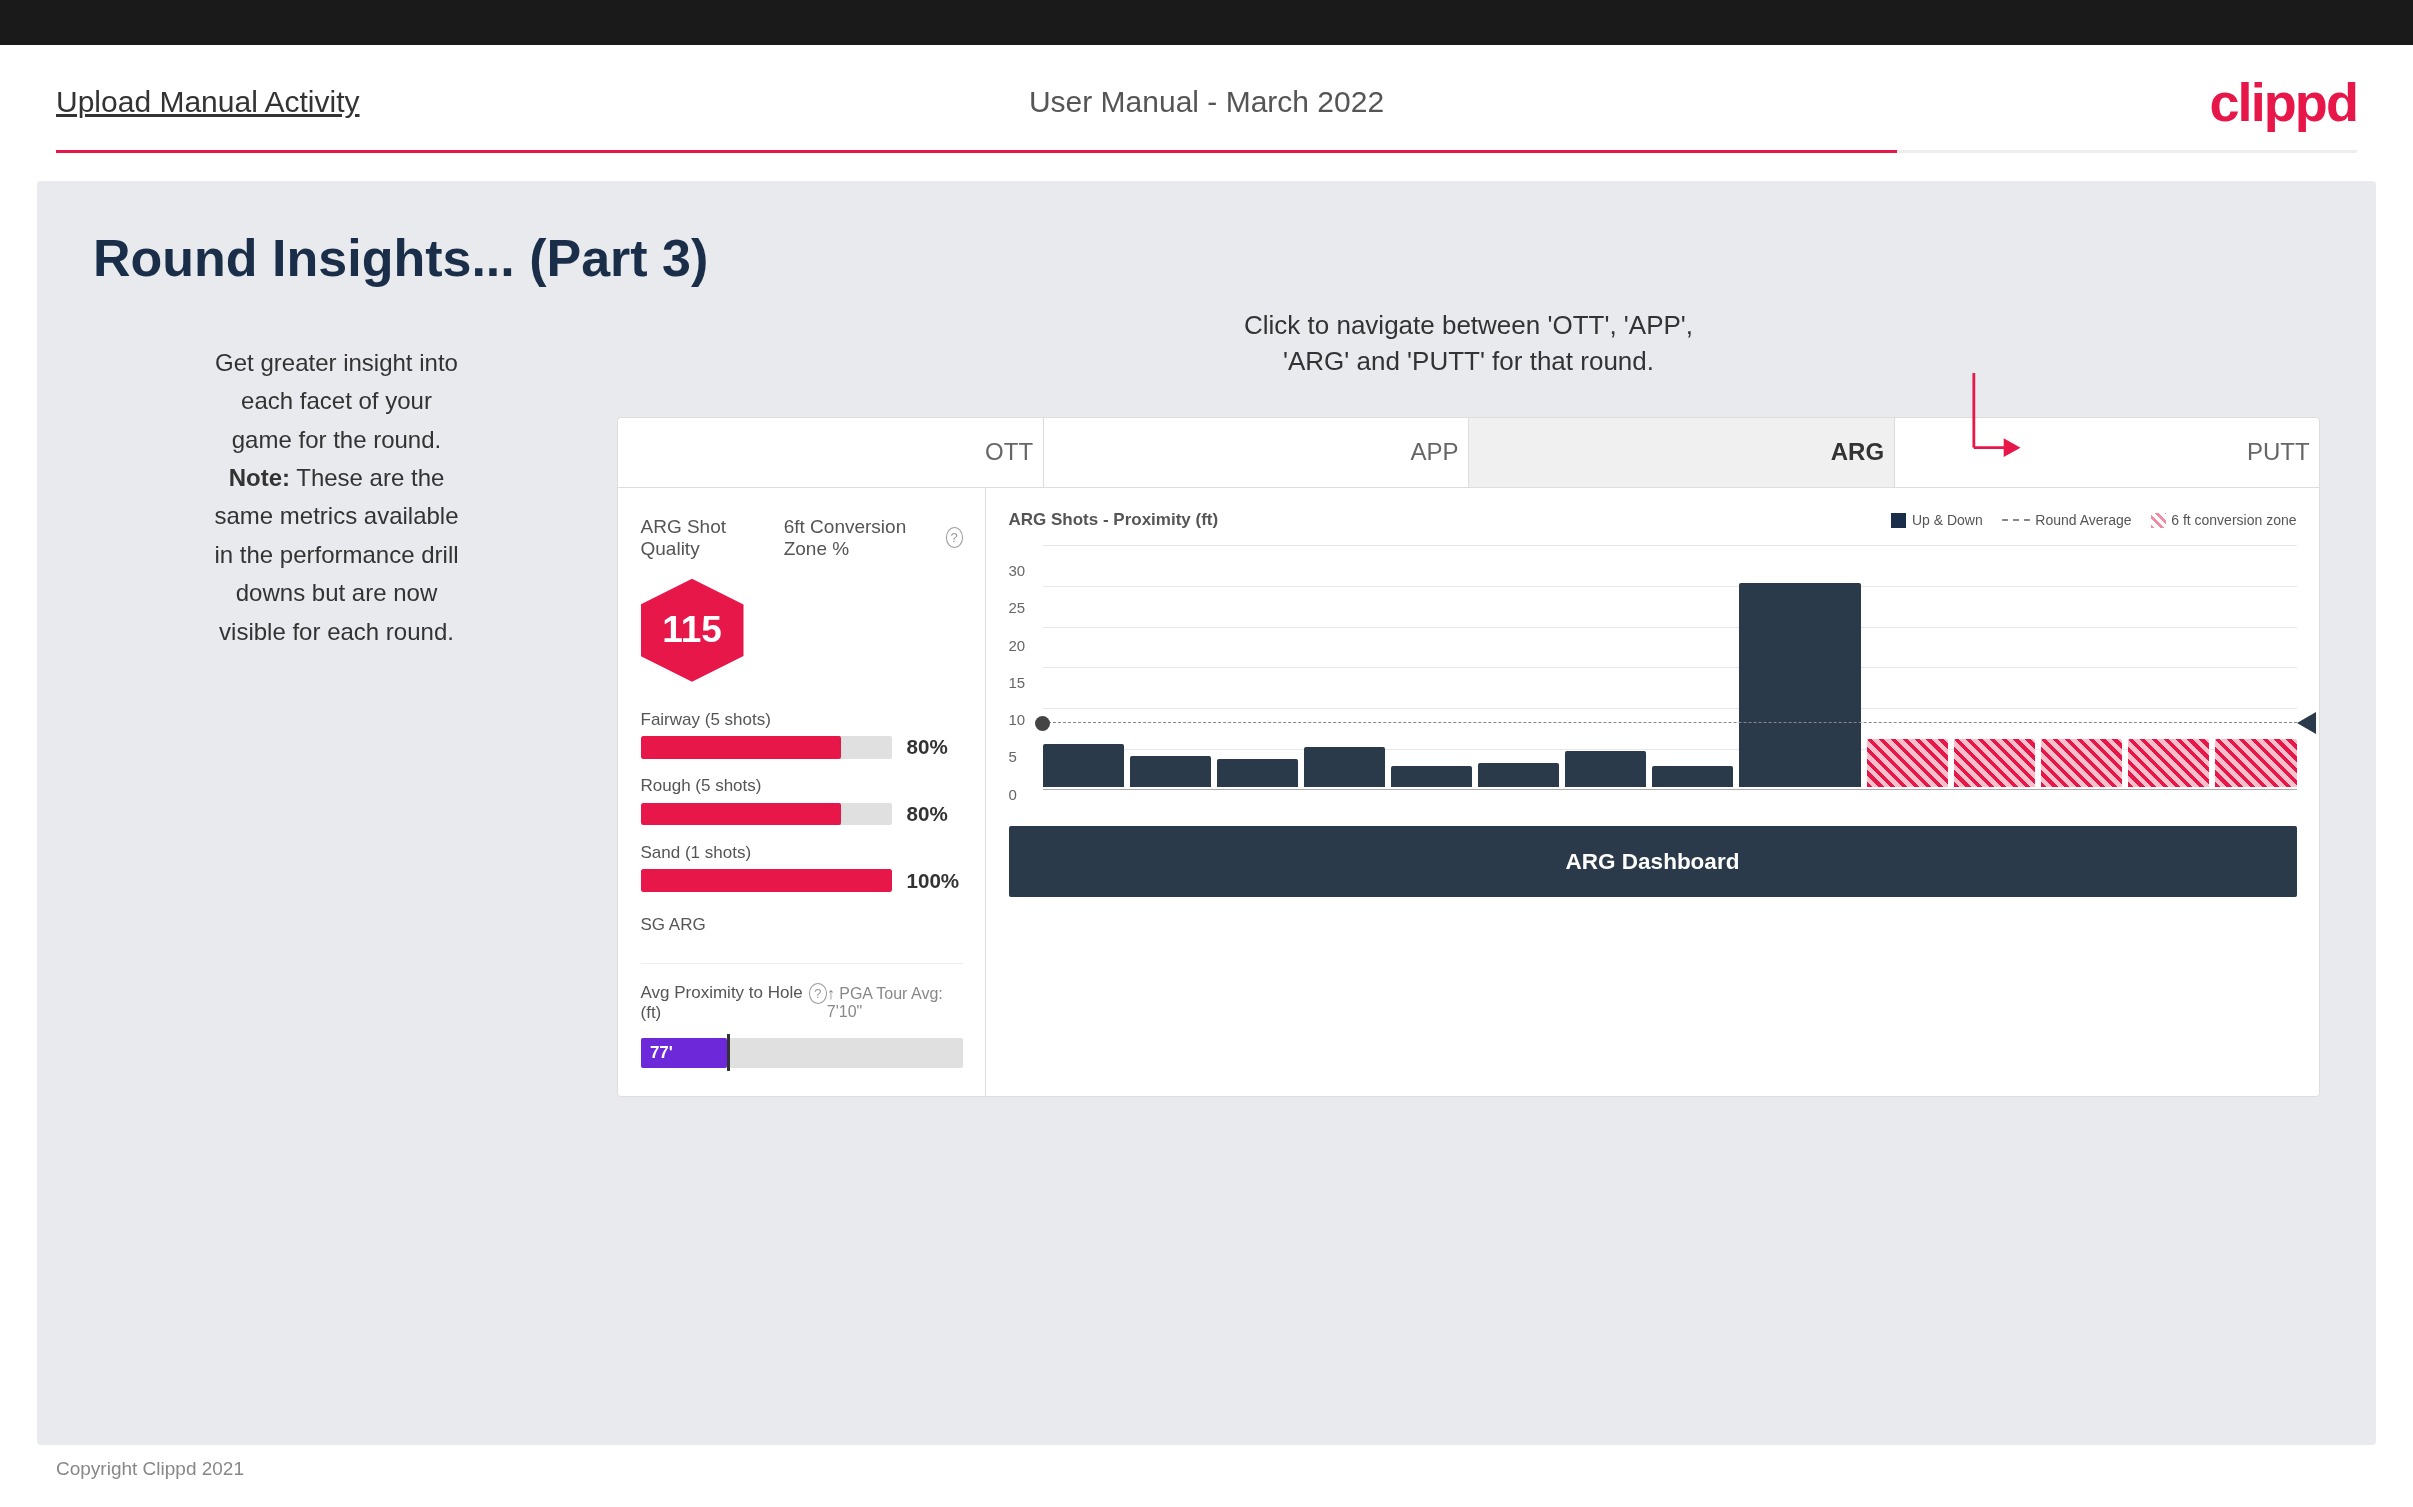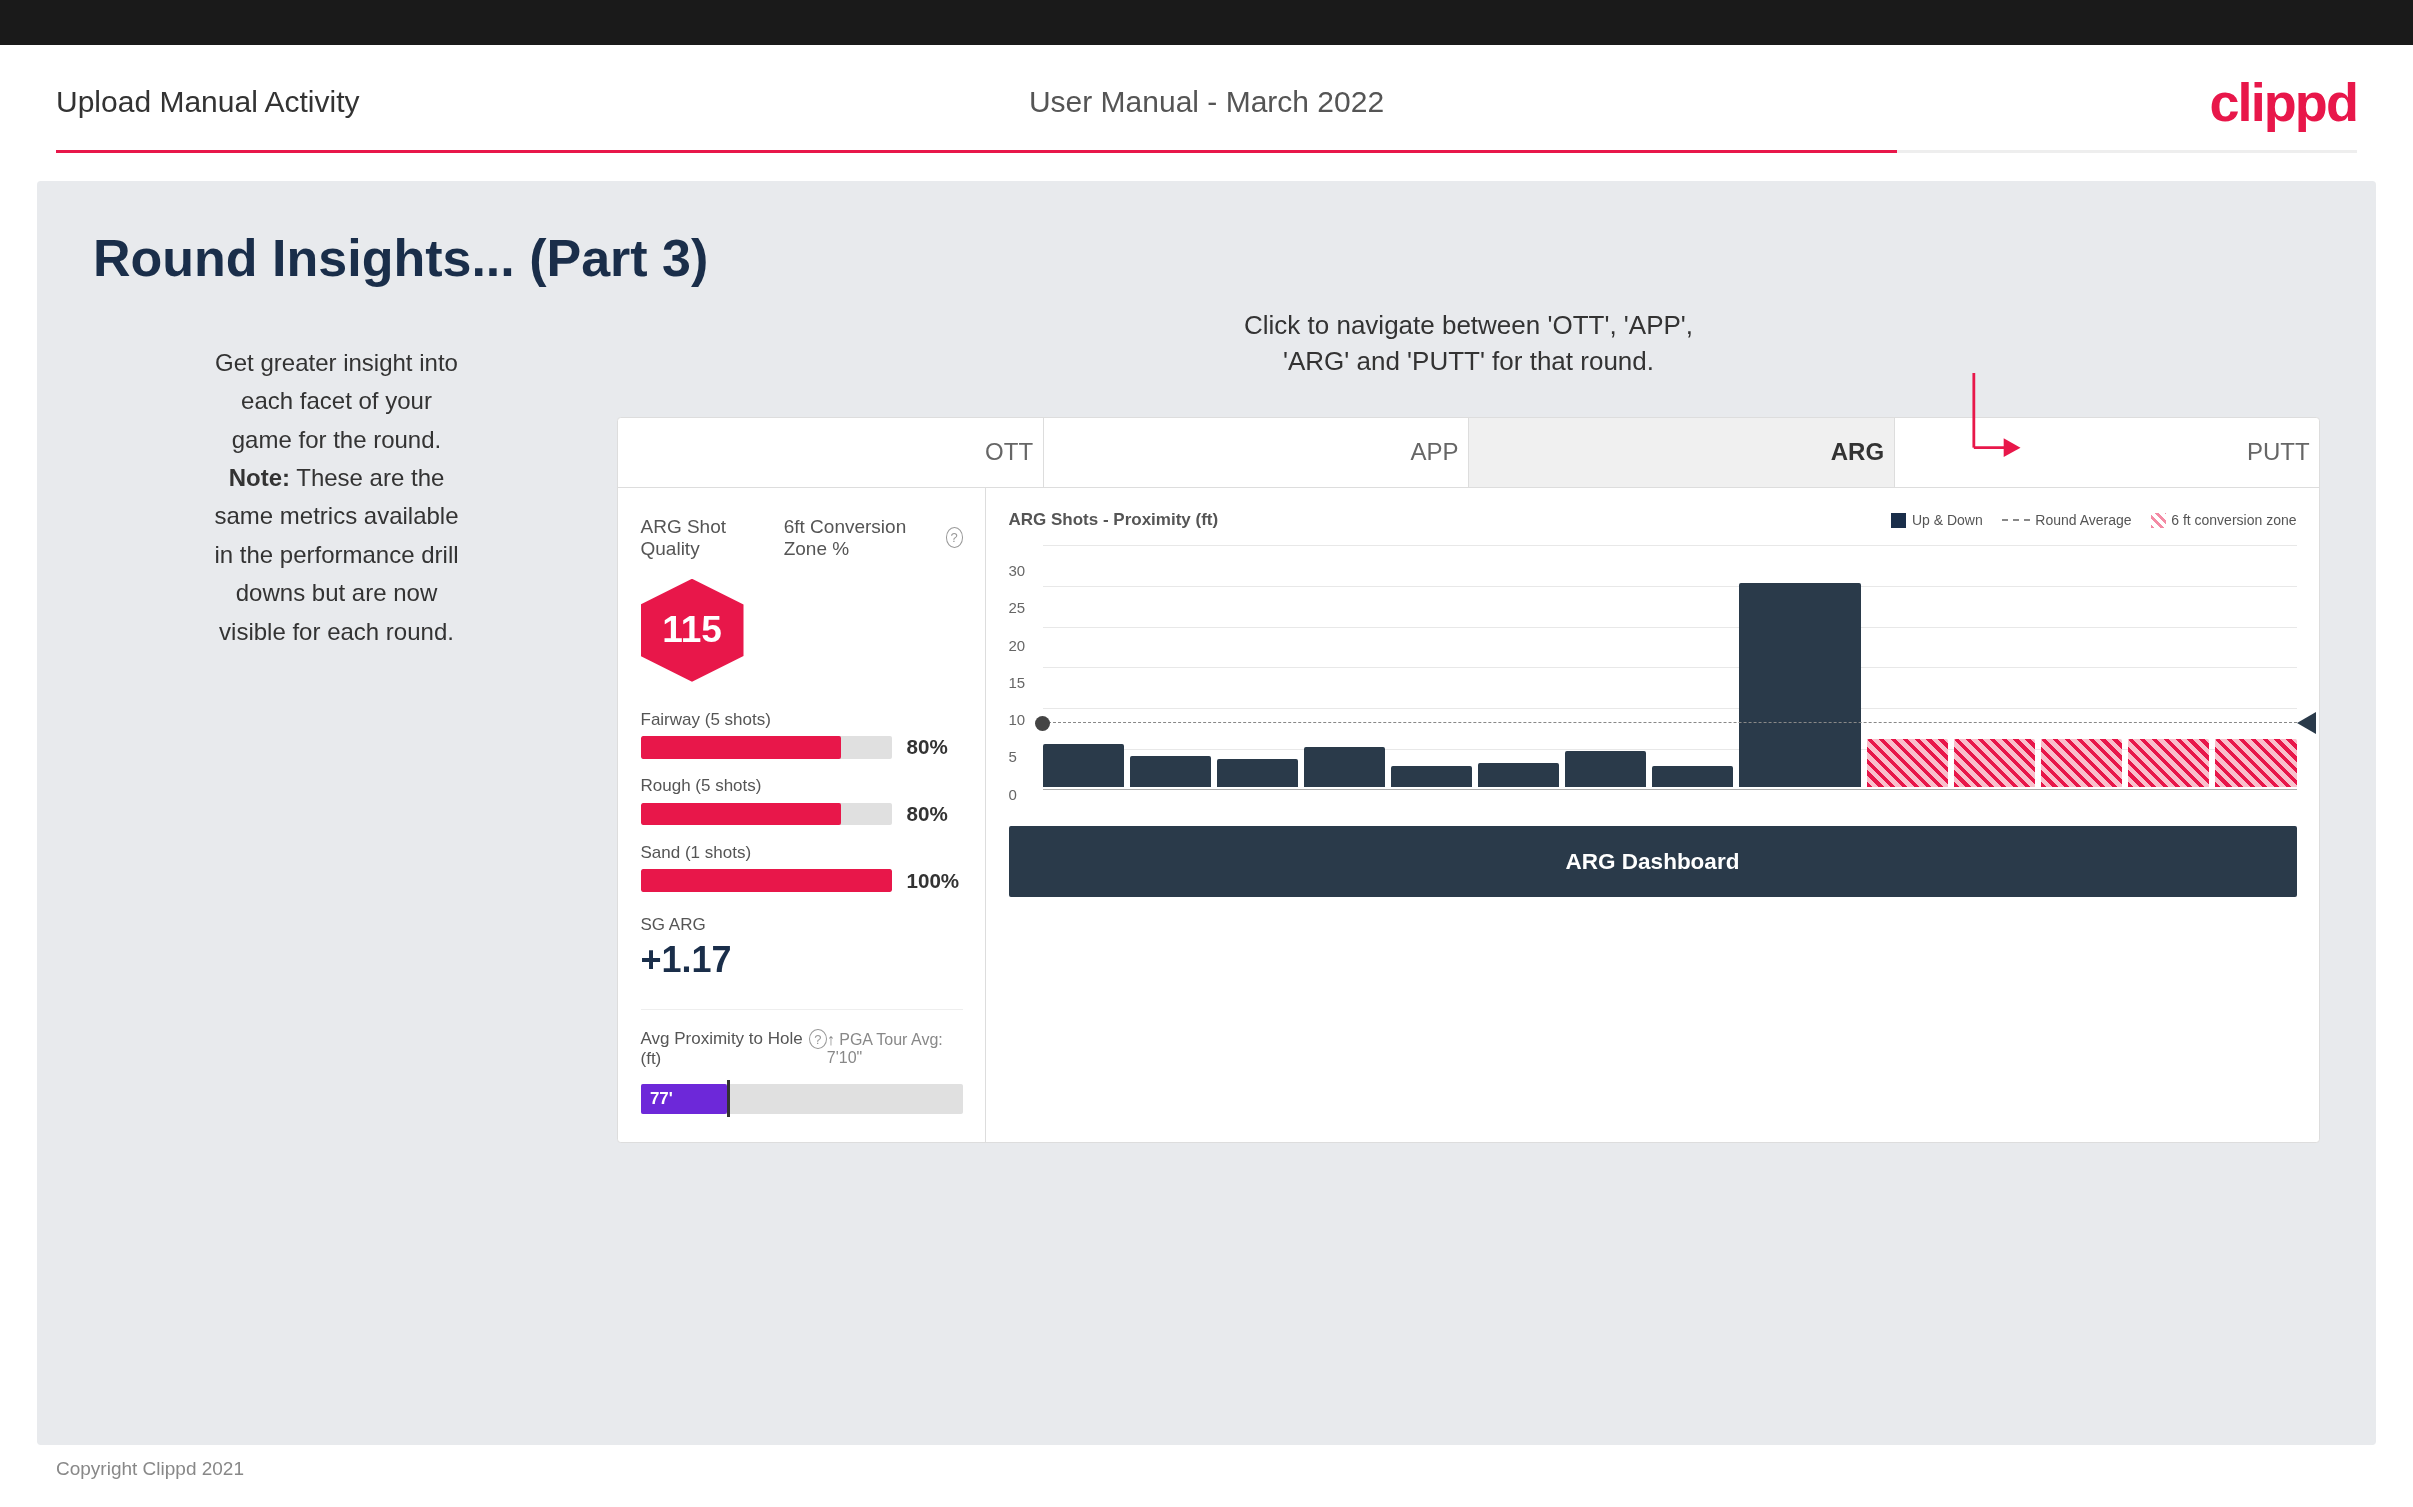--- a/index.html
+++ b/index.html
@@ -24,20 +24,21 @@
       align-items: center;
       justify-content: space-between;
       padding: 26px 56px 17px 56px;
       position: relative;
     }
 
     .header-left {
       font-size: 30px;
       font-weight: 400;
       color: #333;
+      text-decoration: underline;
     }
 
     .header-center {
       font-size: 30px;
       color: #555;
       position: absolute;
       left: 50%;
       transform: translateX(-50%);
     }
 
@@ -520,21 +521,20 @@
                   <div class="bar-track">
                     <div class="bar-fill" style="width:100%"></div>
                   </div>
                 </div>
                 <span style="font-size:20.6px;font-weight:600;color:#333;min-width:56px;">100%</span>
               </div>
             </div>
 
             <div class="sg-section">
               <div class="sg-label">SG ARG</div>
-              <div class="sg-value">+1.17</div>
             </div>
 
             <div class="proximity-section">
               <div class="proximity-header">
                 <div class="proximity-label">
                   <span>Avg Proximity to Hole (ft)</span>
                   <div class="help-icon">?</div>
                 </div>
                 <div class="pga-label">↑ PGA Tour Avg: 7'10"</div>
               </div>

